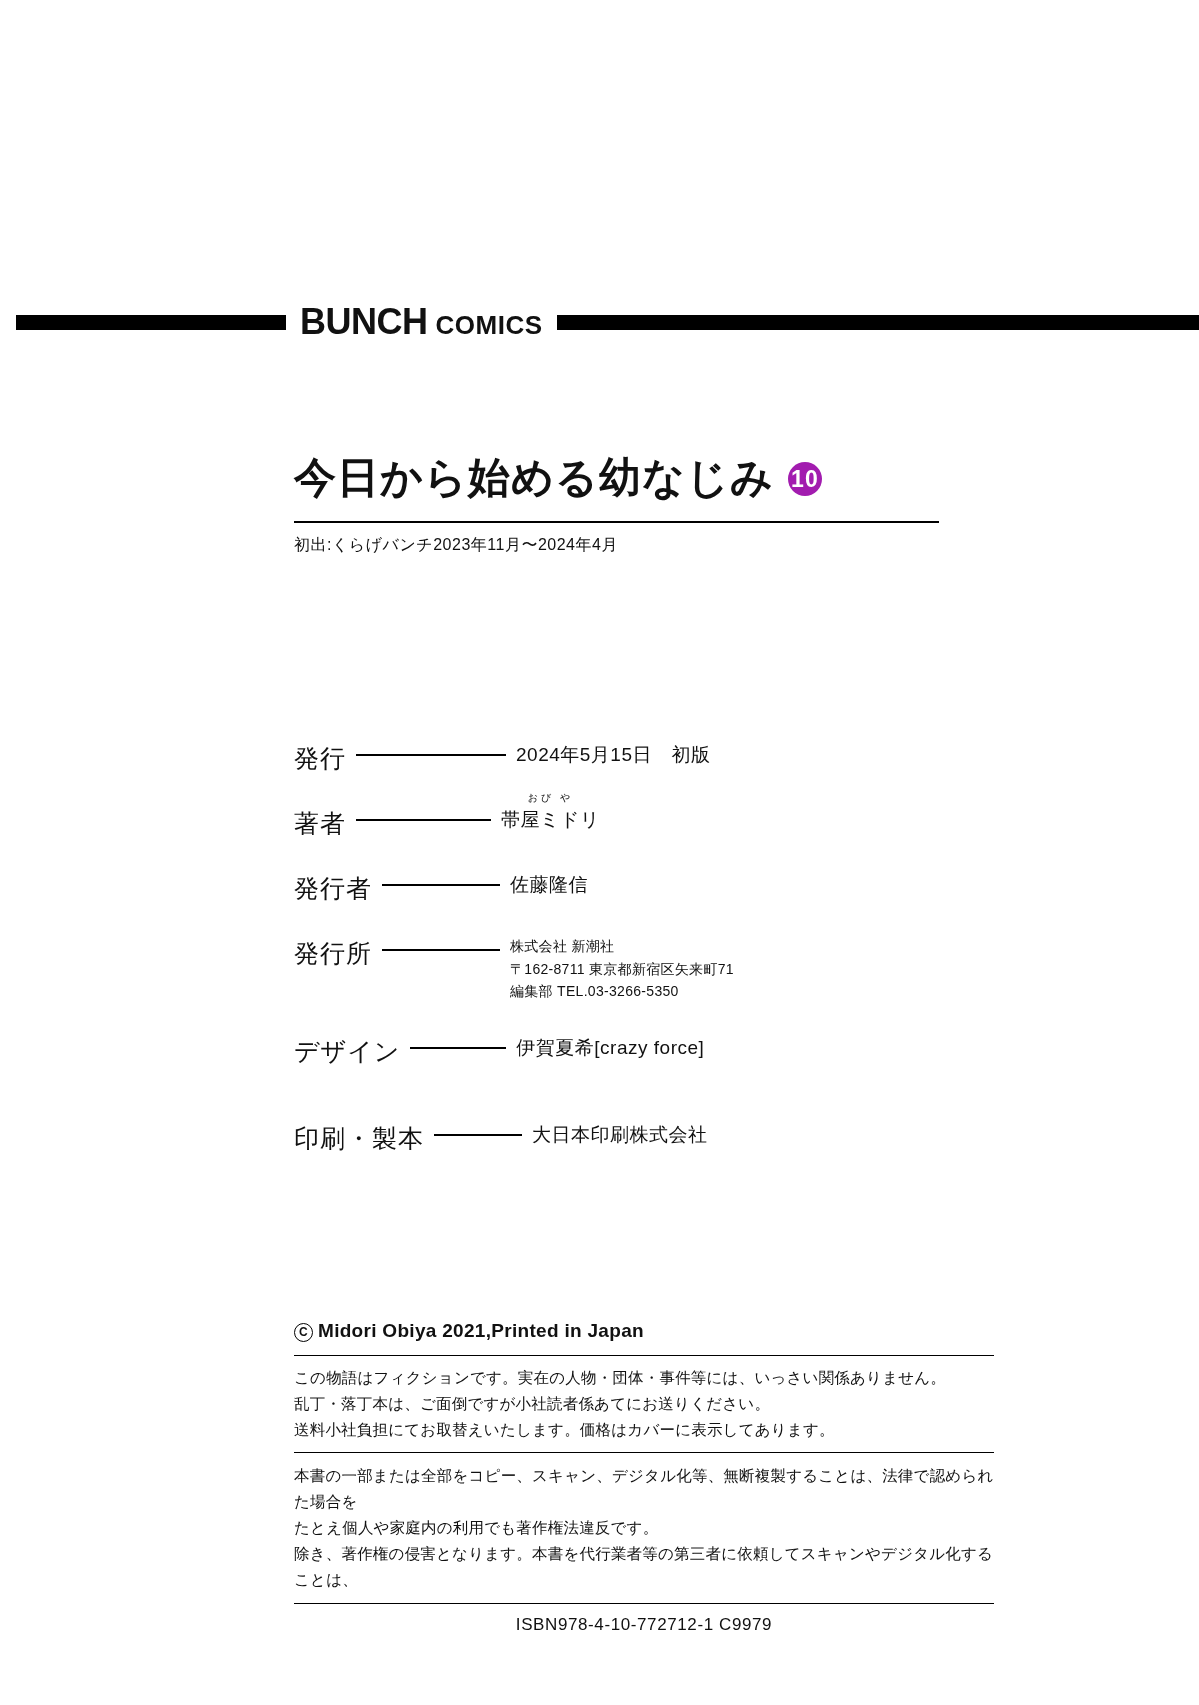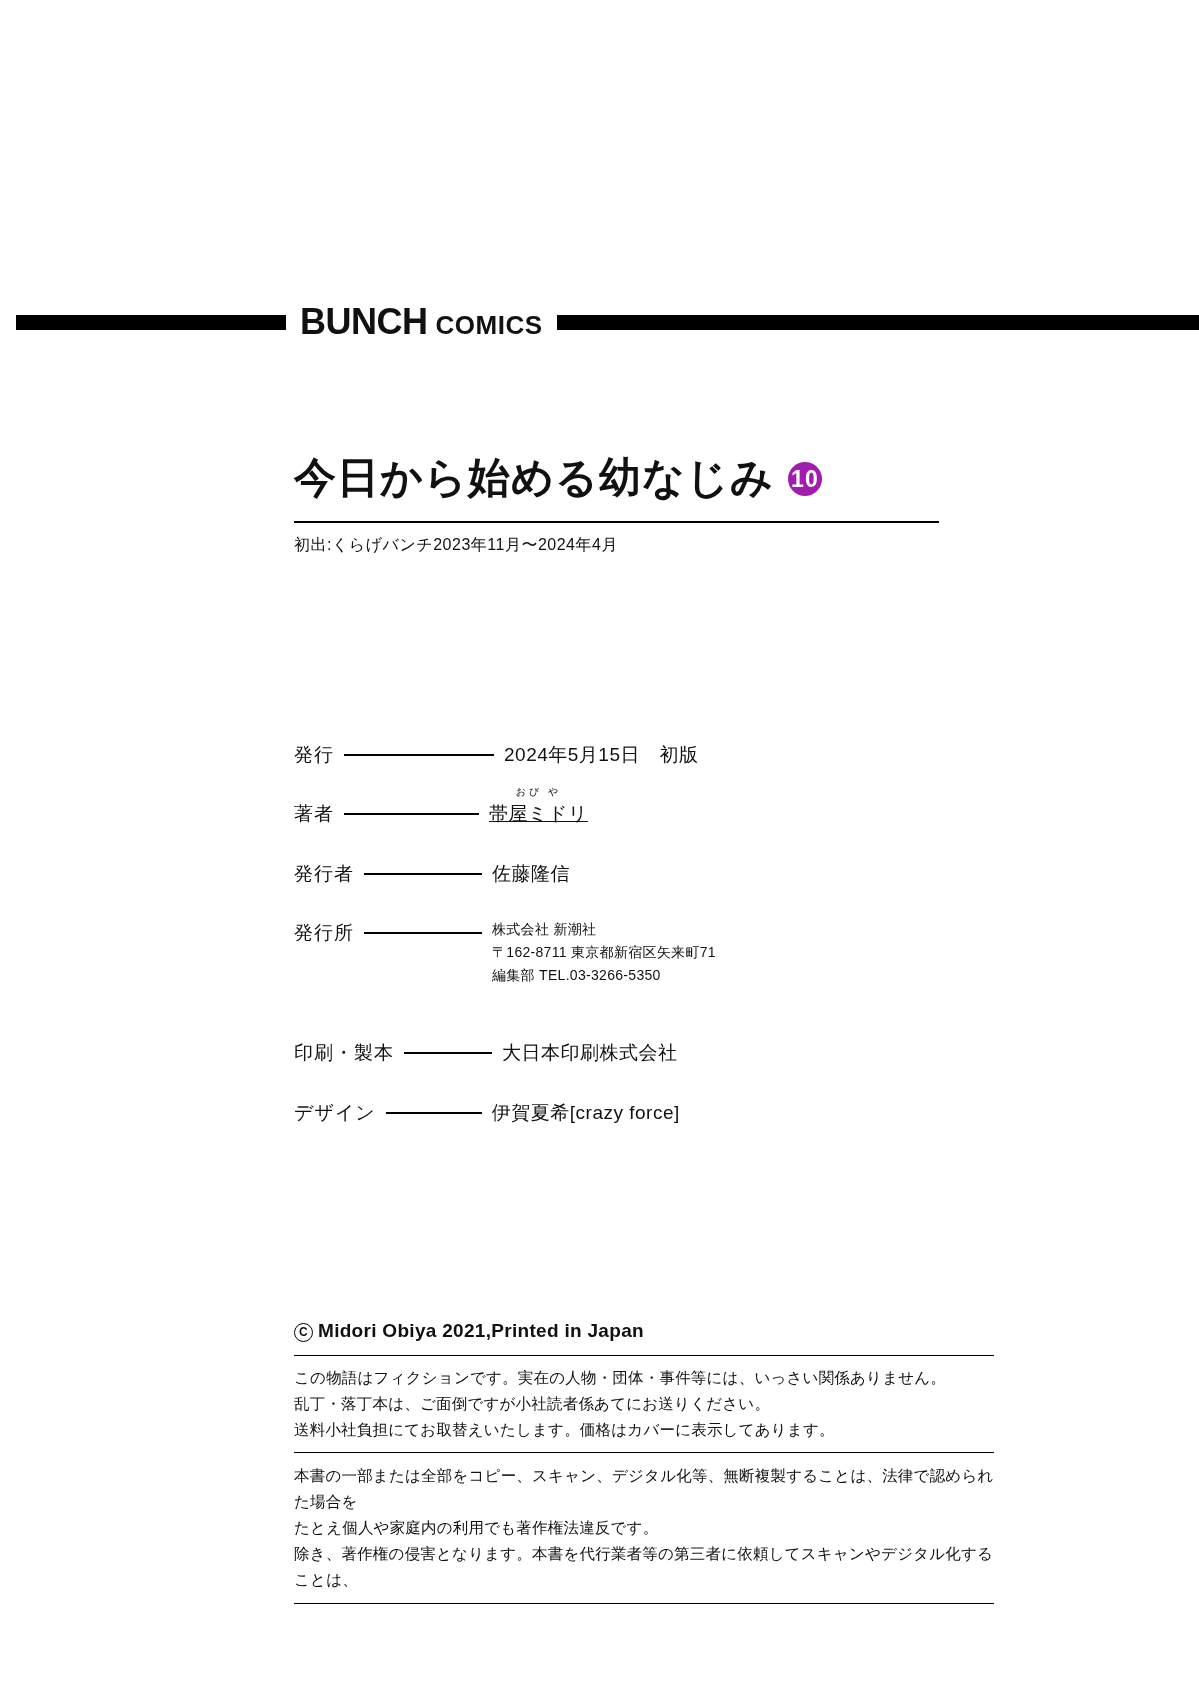--- a/index.html
+++ b/index.html
@@ -107,41 +107,40 @@
     left: 278px;
     top: 740px;
     width: 720px;
   }
   .row {
     display: flex;
     align-items: flex-start;
     margin-bottom: 30px;
   }
   .row .label {
-    font-size: 19px;
+    font-size: 25px;
     letter-spacing: 1px;
     white-space: nowrap;
     padding-top: 2px;
   }
   .row .dash {
     flex: 0 0 auto;
     border-top: 2px solid #000;
     margin: 0 10px;
     position: relative;
     top: 14px;
   }
   .row .value {
     font-size: 19px;
     letter-spacing: 0.5px;
     line-height: 1.55;
   }
   .row .value .ruby-wrap {
     position: relative;
     display: inline-block;
-    text-decoration: underline;
   }
   .row .value .ruby {
     position: absolute;
     top: -15px;
     left: 0;
     width: 100%;
     text-align: center;
     font-size: 10px;
     letter-spacing: 3px;
     white-space: nowrap;
@@ -263,30 +262,30 @@
     <div class="row">
       <span class="label lbl-w">発行所</span>
       <span class="dash dash-w4"></span>
       <span class="value-lines">
         <div>株式会社 新潮社</div>
         <div>〒162-8711 東京都新宿区矢来町71</div>
         <div>編集部 TEL.03-3266-5350</div>
       </span>
     </div>
 
+    <div class="row">
+      <span class="label lbl-w">デザイン</span>
+      <span class="dash dash-w6"></span>
+      <span class="value">伊賀夏希[crazy force]</span>
+    </div>
+
     <div class="row" style="margin-top:52px;">
       <span class="label lbl-w">印刷・製本</span>
       <span class="dash dash-w5"></span>
       <span class="value">大日本印刷株式会社</span>
-    </div>
-
-    <div class="row">
-      <span class="label lbl-w">デザイン</span>
-      <span class="dash dash-w6"></span>
-      <span class="value">伊賀夏希[crazy force]</span>
     </div>
 
   </div>
 
   <div class="copyright">
     <span class="csym">C</span><span>Midori Obiya 2021,Printed in Japan</span>
   </div>
 
   <div class="note-block">
     <div class="hr"></div>
@@ -295,15 +294,16 @@
       <div>乱丁・落丁本は、ご面倒ですが小社読者係あてにお送りください。</div>
       <div>送料小社負担にてお取替えいたします。価格はカバーに表示してあります。</div>
     </div>
     <div class="hr"></div>
     <div class="note2">
       <div>本書の一部または全部をコピー、スキャン、デジタル化等、無断複製することは、法律で認められた場合を</div>
       <div>たとえ個人や家庭内の利用でも著作権法違反です。</div>
       <div>除き、著作権の侵害となります。本書を代行業者等の第三者に依頼してスキャンやデジタル化することは、</div>
     </div>
     <div class="hr"></div>
+    <div class="isbn">ISBN978-4-10-772712-1 C9979</div>
   </div>
 
 </div>
 
 </body></html>

